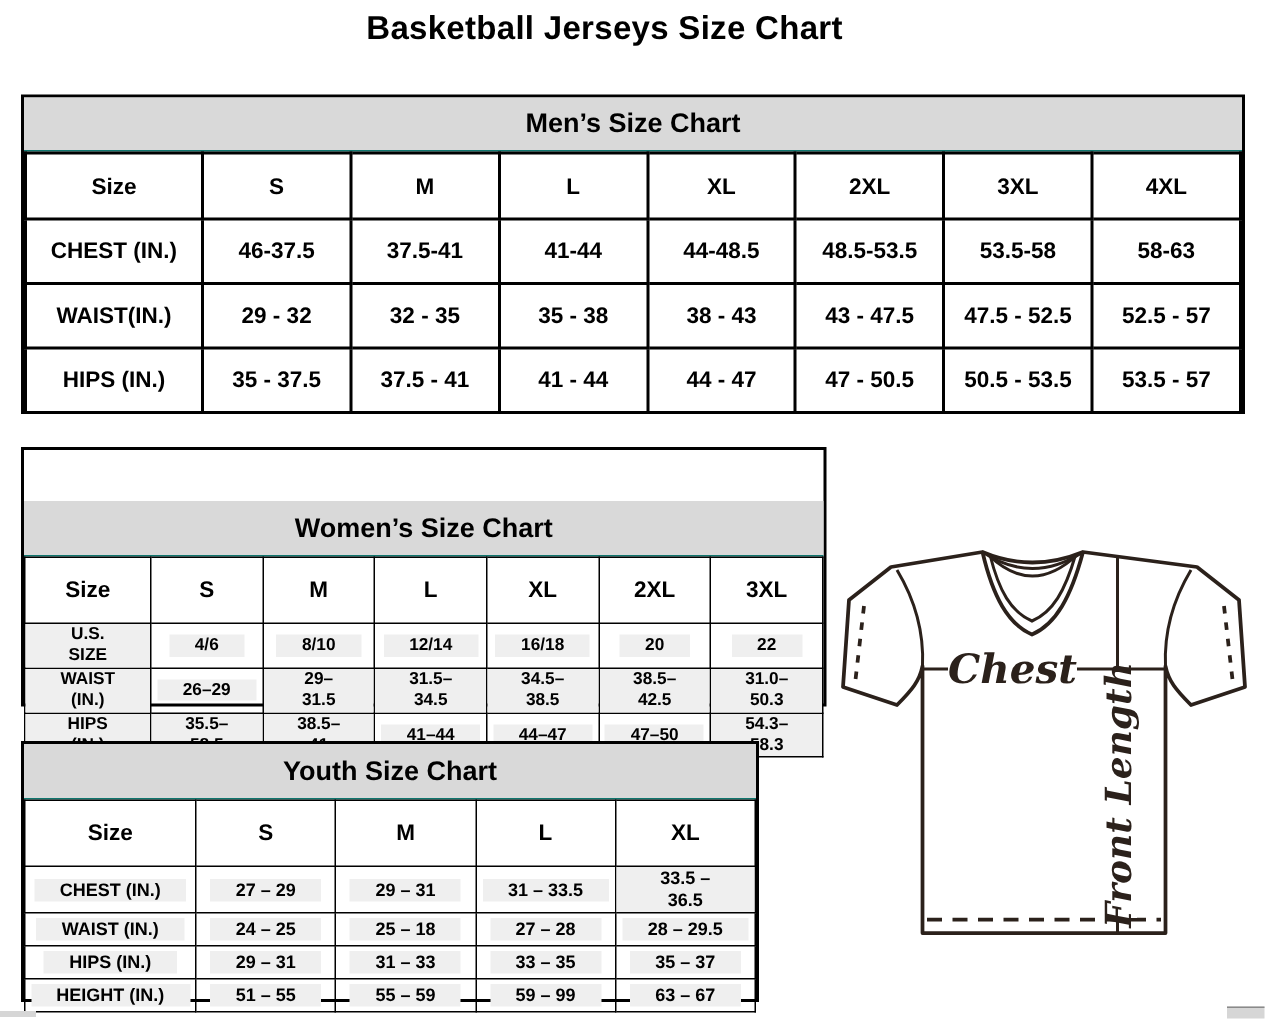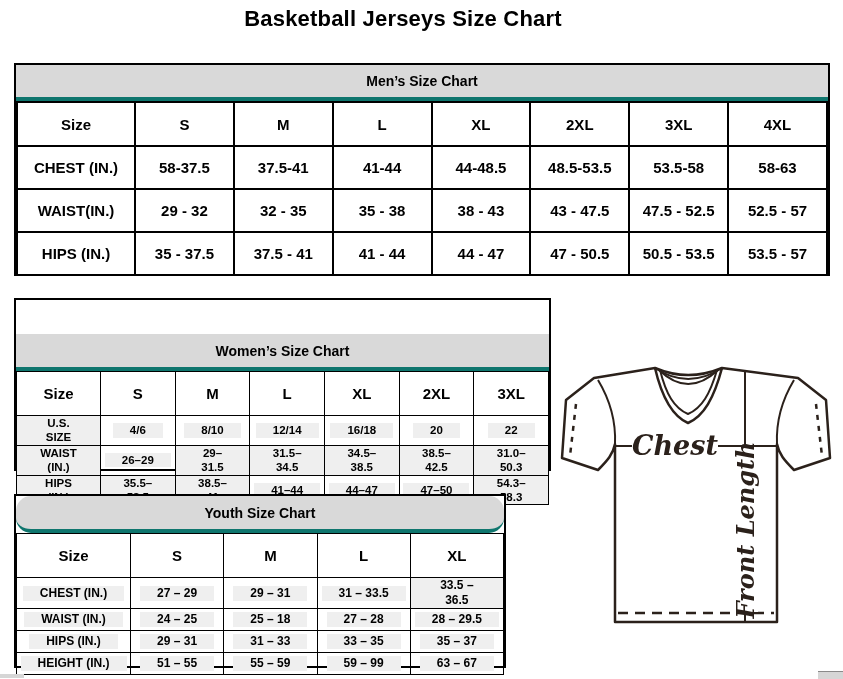--- a/index.html
+++ b/index.html
@@ -7,22 +7,22 @@
   body {
     width:843px; height:679px; position:relative; overflow:hidden;
     font-family:"Liberation Sans", sans-serif; font-weight:bold; color:#000;
   }
   .page-title {
     position:absolute; top:6px; left:0; width:806px; text-align:center;
     font-size:22px; letter-spacing:0.2px;
   }
   .chart { position:absolute; border:2px solid #000; background:#fff; }
   .chart-header {
-    background:#d9d9d9; border-bottom:4px solid #0f766e;
-    display:flex; align-items:center; justify-content:center; font-size:14px;
+    background:#d9d9d9; border-bottom:1px solid #0f766e;
+    display:flex; align-items:center; justify-content:center; font-size:18px;
   }
   table { border-collapse:collapse; width:100%; height:100%; table-layout:fixed; }
   th, td { border:1px solid #000; text-align:center; vertical-align:middle; font-weight:bold; }
 
   
   #mens-chart { left:14px; top:63px; width:816px; height:213px; }
   #mens-chart .chart-header { height:36px; }
   #mens-chart .tbl-wrap { height:173px; }
   #mens-chart th { height:44px; font-size:15px; border-width:2px; }
   #mens-chart td { height:43px; font-size:15px; border-width:2px; }
@@ -31,21 +31,21 @@
   
   #womens-chart { left:14px; top:298px; width:537px; height:173px; }
   #womens-chart .chart-header { height:37px;margin-top:34px; }
   #womens-chart .tbl-wrap { height:132px; }
   #womens-chart th { height:44px; font-size:15px; }
   #womens-chart td { height:22px; font-size:11.5px; }
   #womens-chart col.label-col { width:84px; }
 
   
   #youth-chart { left:14px; top:494px; width:492px; height:174px; }
-  #youth-chart .chart-header { height:37px;border-radius:15px; }
+  #youth-chart .chart-header { height:37px; }
   #youth-chart .tbl-wrap { height:133px; }
   #youth-chart th { height:44px; font-size:15px; }
   #youth-chart td { height:22px; font-size:12px; }
   #youth-chart col.label-col { width:114px; }
 
   .hl { background:#efefef; padding:0 17px; display:inline-block; line-height:1.25; }
 
   
   #jersey { position:absolute; left:560px; top:366px; width:278px; height:258px; }
   .diagram-text {
@@ -84,21 +84,21 @@
             <th>L</th>
             <th>XL</th>
             <th>2XL</th>
             <th>3XL</th>
             <th>4XL</th>
           </tr>
         </thead>
       <tbody>
           <tr>
             <td>CHEST (IN.)</td>
-            <td>58-37.5</td>
+            <td>46-37.5</td>
             <td>37.5-41</td>
             <td>41-44</td>
             <td>44-48.5</td>
             <td>48.5-53.5</td>
             <td>53.5-58</td>
             <td>58-63</td>
           </tr>
           <tr>
             <td>WAIST(IN.)</td>
             <td>29 - 32</td>

